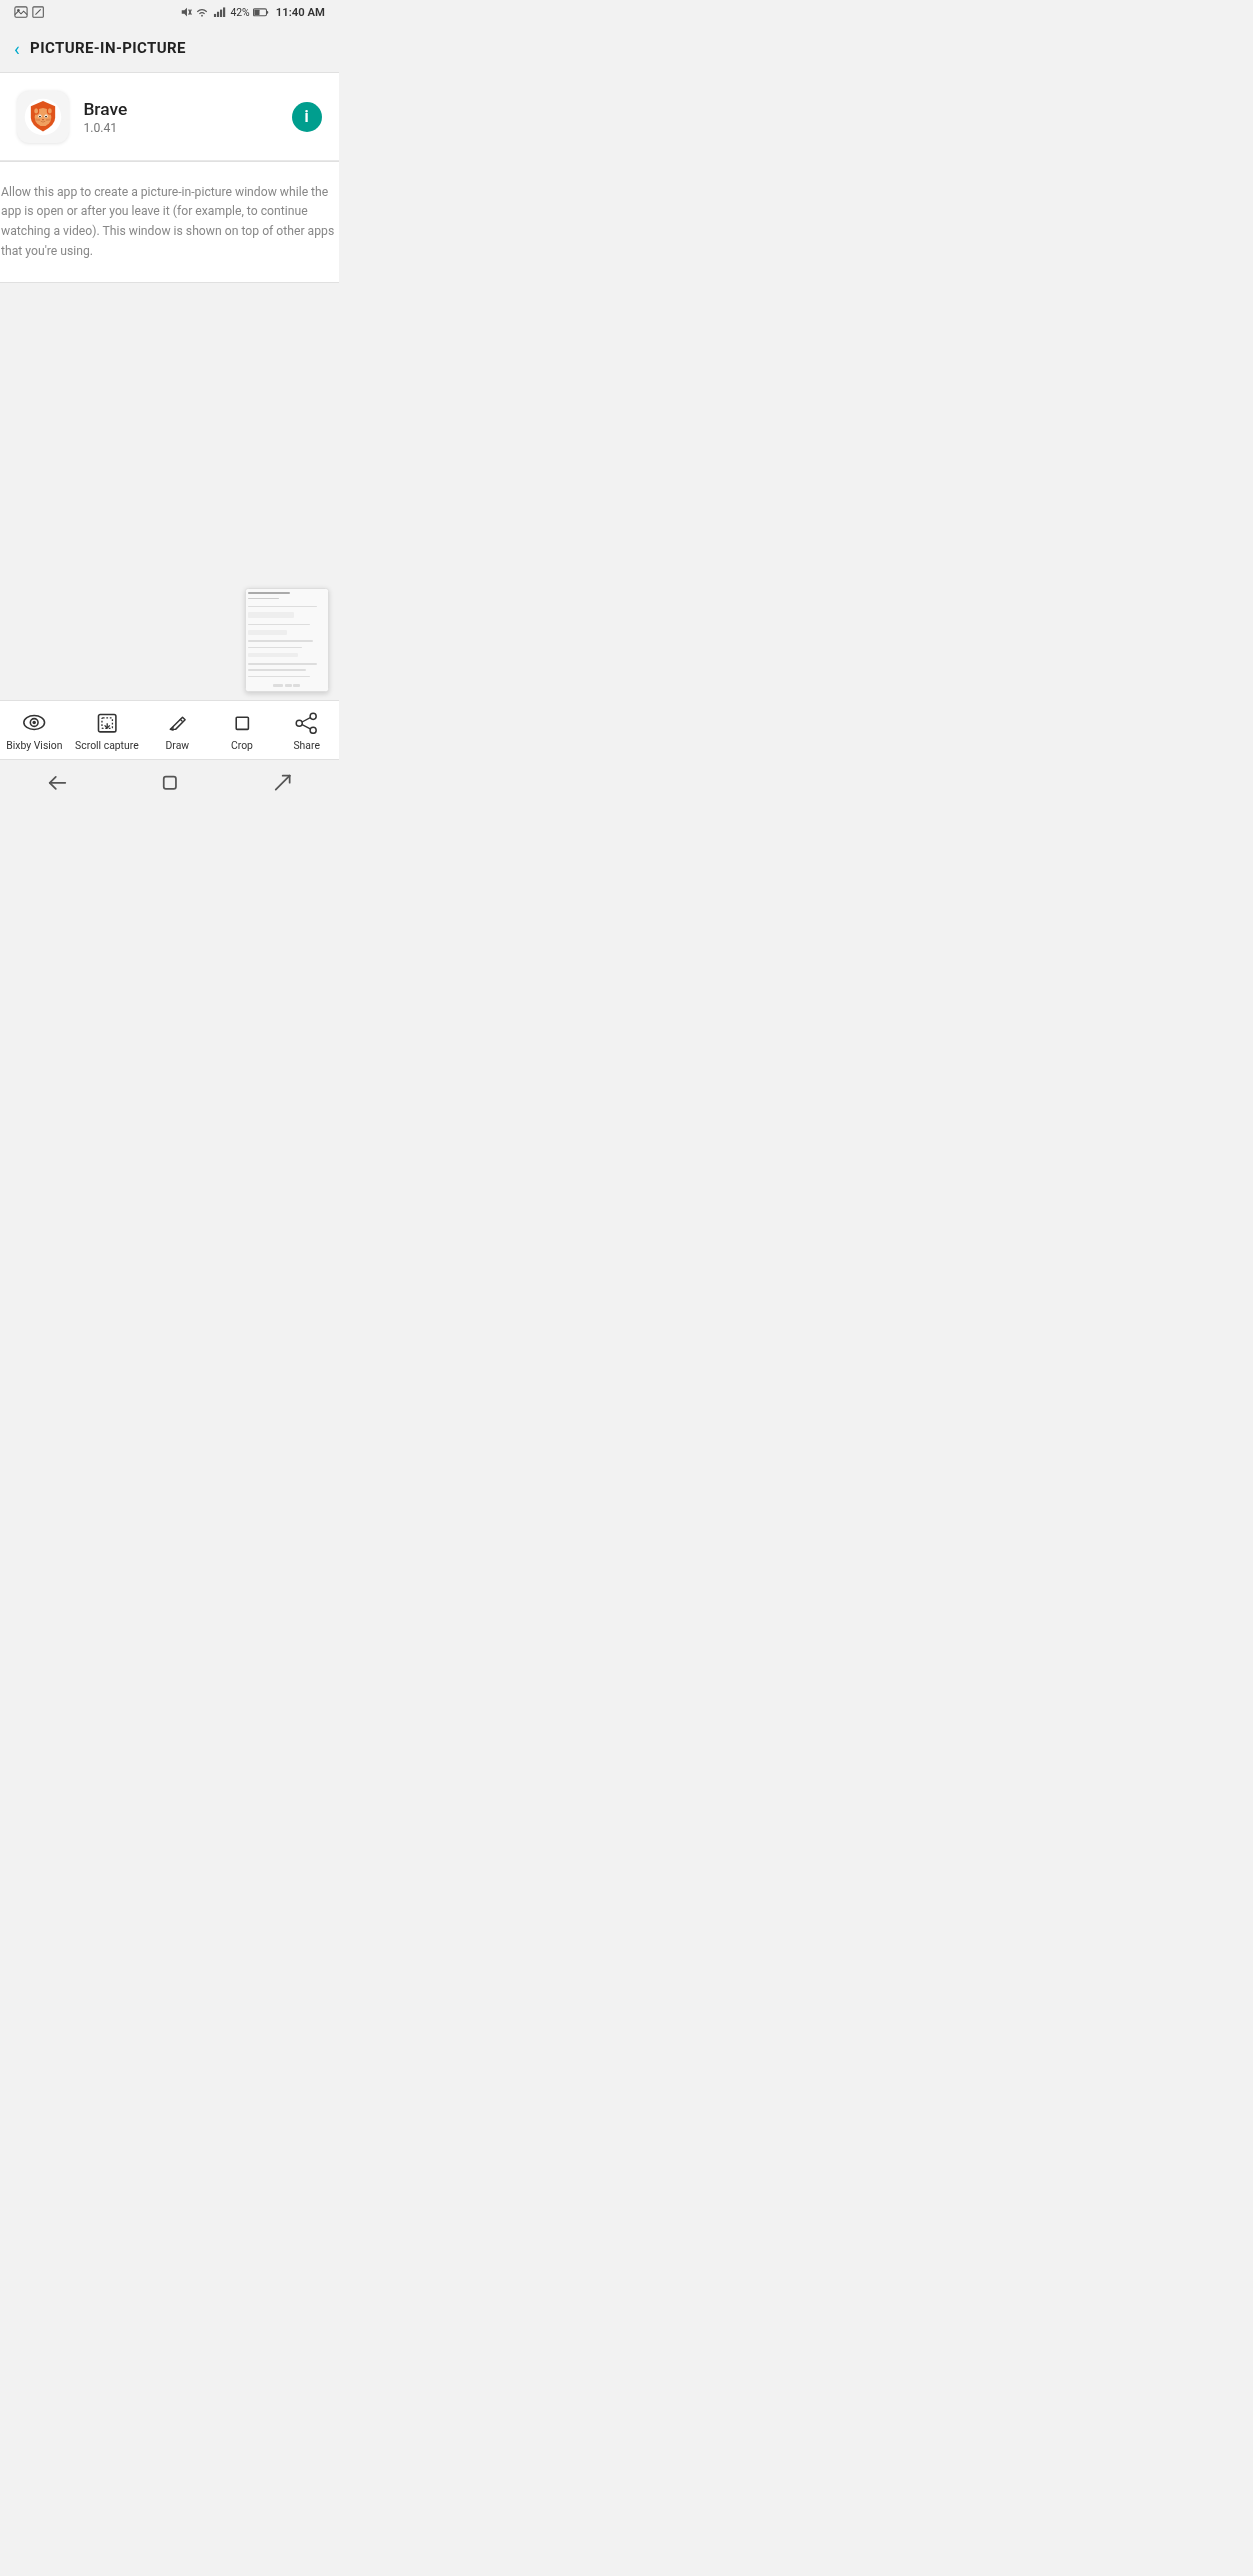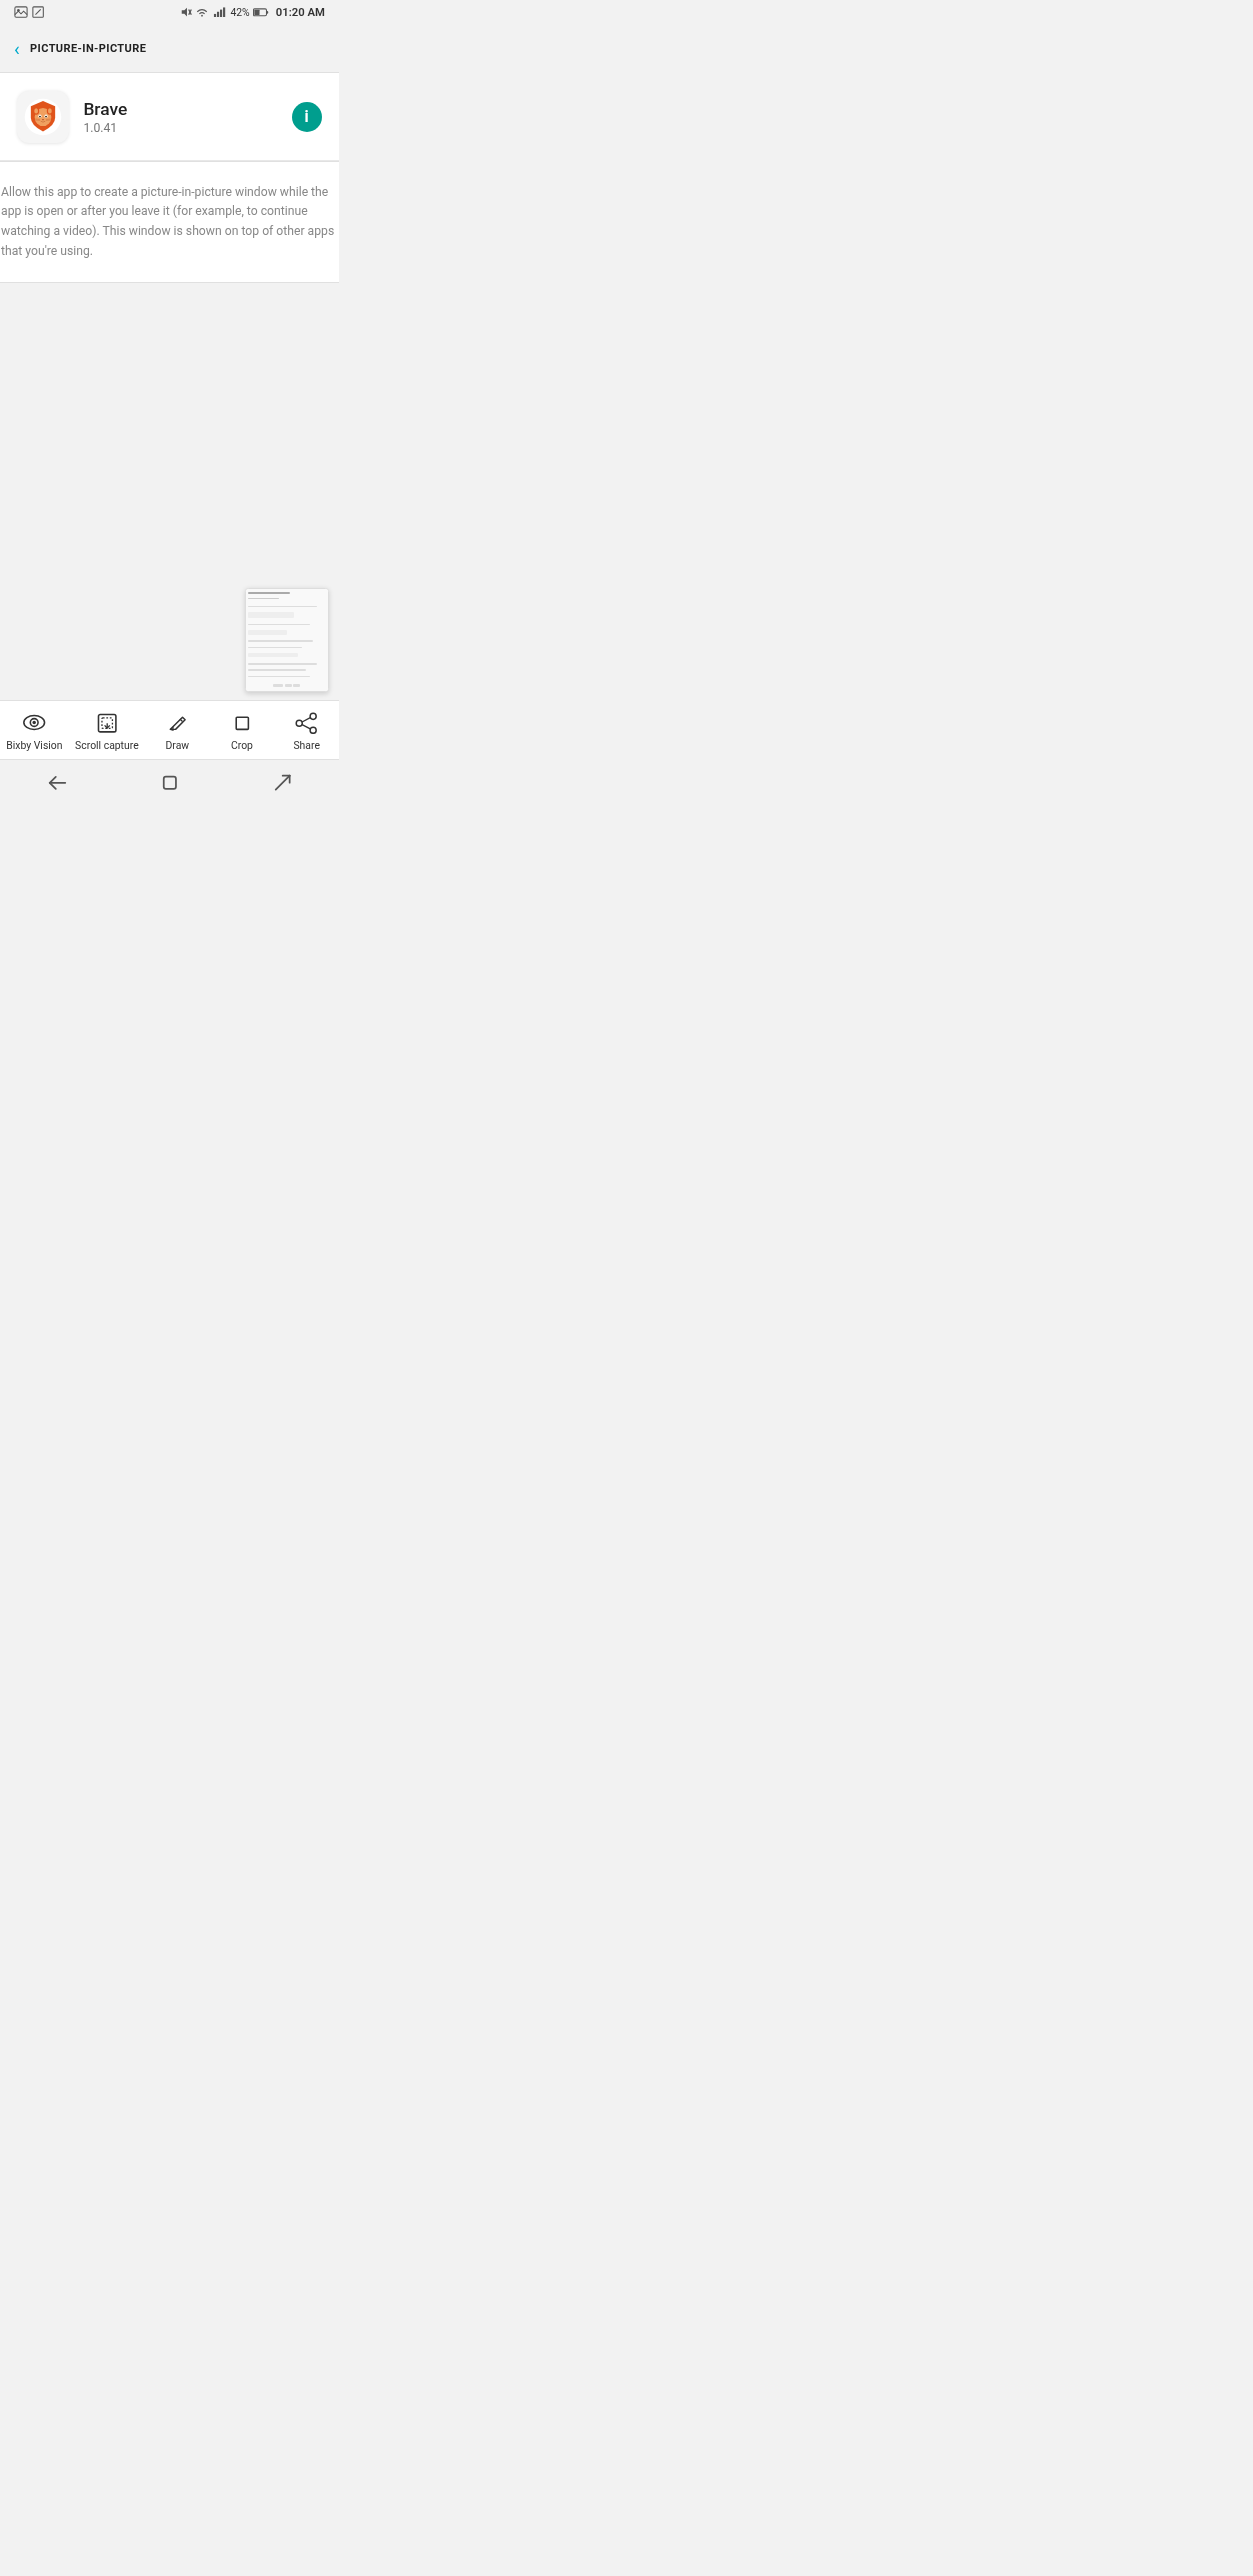--- a/index.html
+++ b/index.html
@@ -55,21 +55,21 @@
       padding: 0 14px;
       border-bottom: 0.9px solid #e0e0e0;
     }
     .top-bar .back-icon {
       color: #00aacc;
       font-size: 19px;
       margin-right: 10.4px;
       cursor: pointer;
     }
     .top-bar .page-title {
-      font-size: 11px;
+      font-size: 15px;
       font-weight: 700;
       color: #222;
       letter-spacing: 0.4px;
     }
 
     
     .content {
       background: #22c55e;
       padding: 0;
     }
@@ -308,21 +308,21 @@
       <rect x="8" y="3" width="2.5" height="9" fill="#555"></rect>
       <rect x="11.5" y="0.5" width="2.5" height="11.5" fill="#555"></rect>
     </svg>
     <span class="battery-text">42%</span>
 
     <svg width="15.7" height="8.7" viewBox="0 0 18 10">
       <rect x="0.5" y="1" width="15" height="8" rx="1.5" fill="none" stroke="#555" stroke-width="1.2"></rect>
       <rect x="1.5" y="2" width="6" height="6" rx="0.5" fill="#555"></rect>
       <rect x="15.5" y="3.5" width="2" height="3" rx="1" fill="#555"></rect>
     </svg>
-    <span class="time">01:20 AM</span>
+    <span class="time">11:40 AM</span>
   </div>
 </div>
 
 <div class="top-bar">
   <span class="back-icon">‹</span>
   <span class="page-title">PICTURE-IN-PICTURE</span>
 </div>
 
 <div class="content">
   <div class="app-info">

